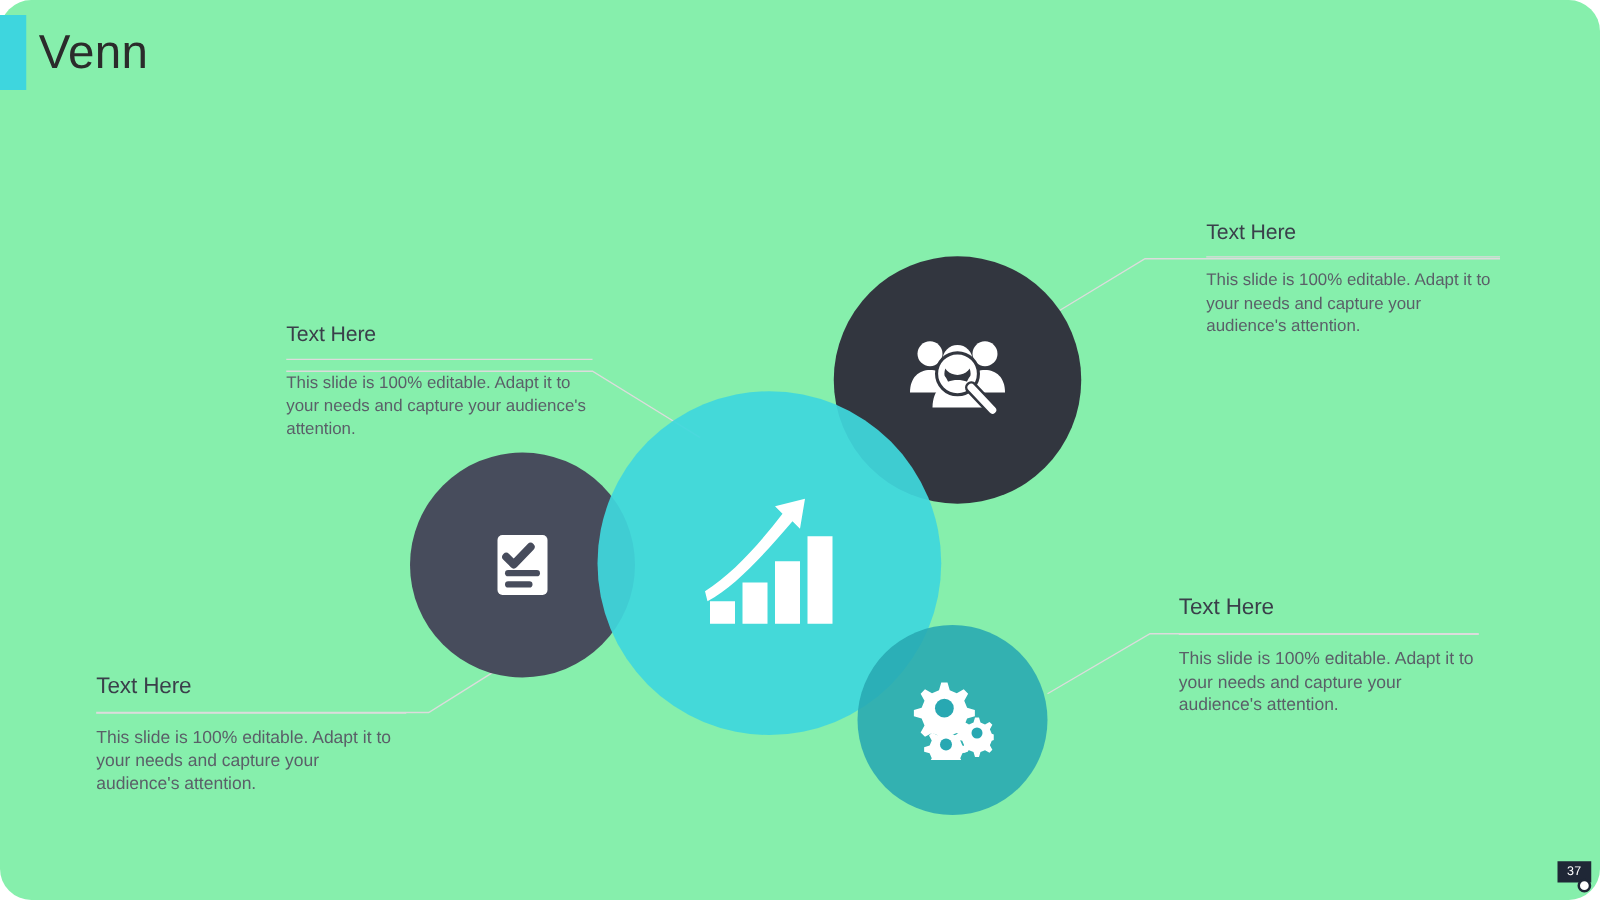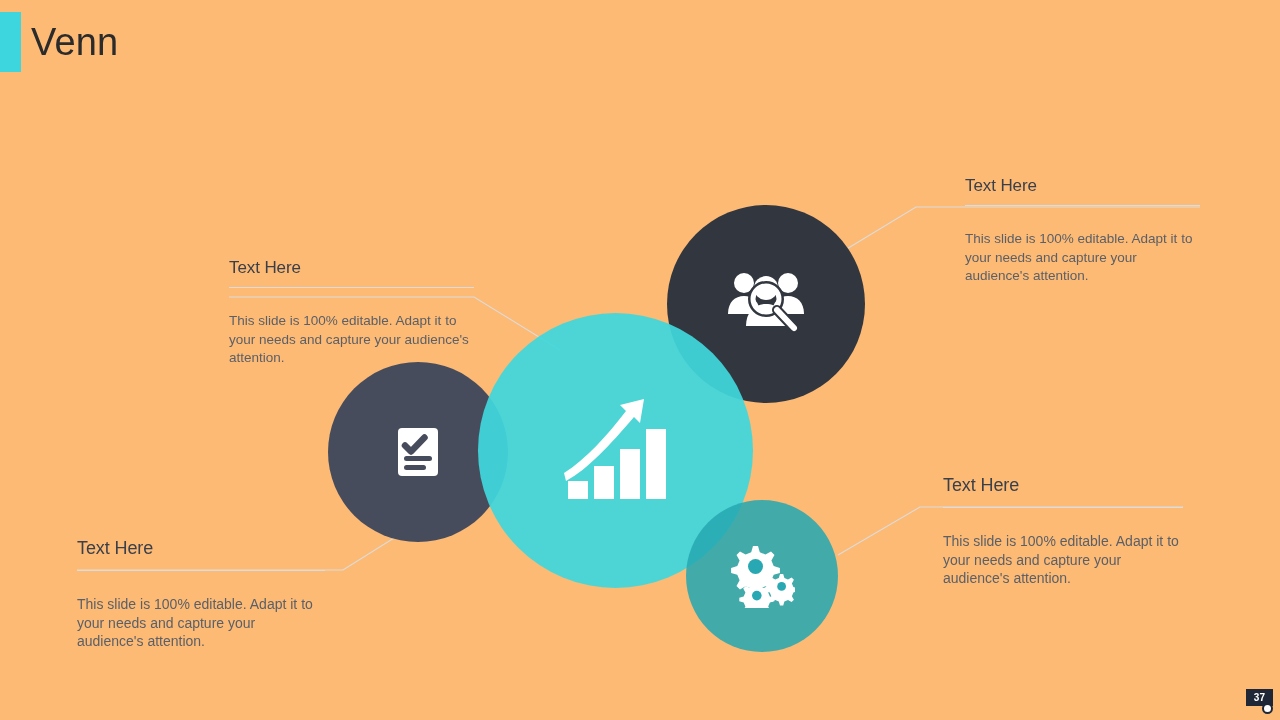--- a/index.html
+++ b/index.html
@@ -9,21 +9,22 @@
     height: 720px;
     overflow: hidden;
     background: #ffffff;
     font-family: "Liberation Sans", sans-serif;
   }
 
   #slide {
     position: relative;
     width: 1280px;
     height: 720px;
-    background: #fdba74;
+    background: #86efac;
+    border-radius: 25px;
   }
 
   
   .title-accent {
     position: absolute;
     left: 0;
     top: 12px;
     width: 21px;
     height: 60px;
     background: #3ED6DE;
@@ -91,21 +92,21 @@
     color: #3a3f4a;
     letter-spacing: -0.1px;
     white-space: nowrap;
   }
   .callout-rule {
     height: 1px;
     background: #dcdcdc;
     margin-top: 9px;
   }
   .callout-body {
-    margin-top: 24px;
+    margin-top: 9px;
     font-size: 13.5px;
     line-height: 18.5px;
     color: #5a5f68;
   }
 
   .callout-tr { left: 965px; top: 176px; width: 235px; }
   .callout-tr .callout-rule { width: 235px; }
 
   .callout-tl { left: 229px; top: 258px; width: 245px; }
   .callout-tl .callout-rule { width: 245px; }
@@ -121,21 +122,21 @@
   .callout-br .callout-body { font-size: 14px; line-height: 18.5px; }
 
   
   .page-badge {
     position: absolute;
     left: 1246px; top: 689px;
     width: 27px; height: 17px;
     background: #1f2736;
     color: #ffffff;
     font-size: 10px;
-    font-weight: 700;
+    font-weight: 400;
     display: flex;
     align-items: center;
     justify-content: center;
     letter-spacing: 0.3px;
   }
   .cursor-dot {
     position: absolute;
     left: 1262px; top: 703px;
     width: 11px; height: 11px;
     border-radius: 50%;

